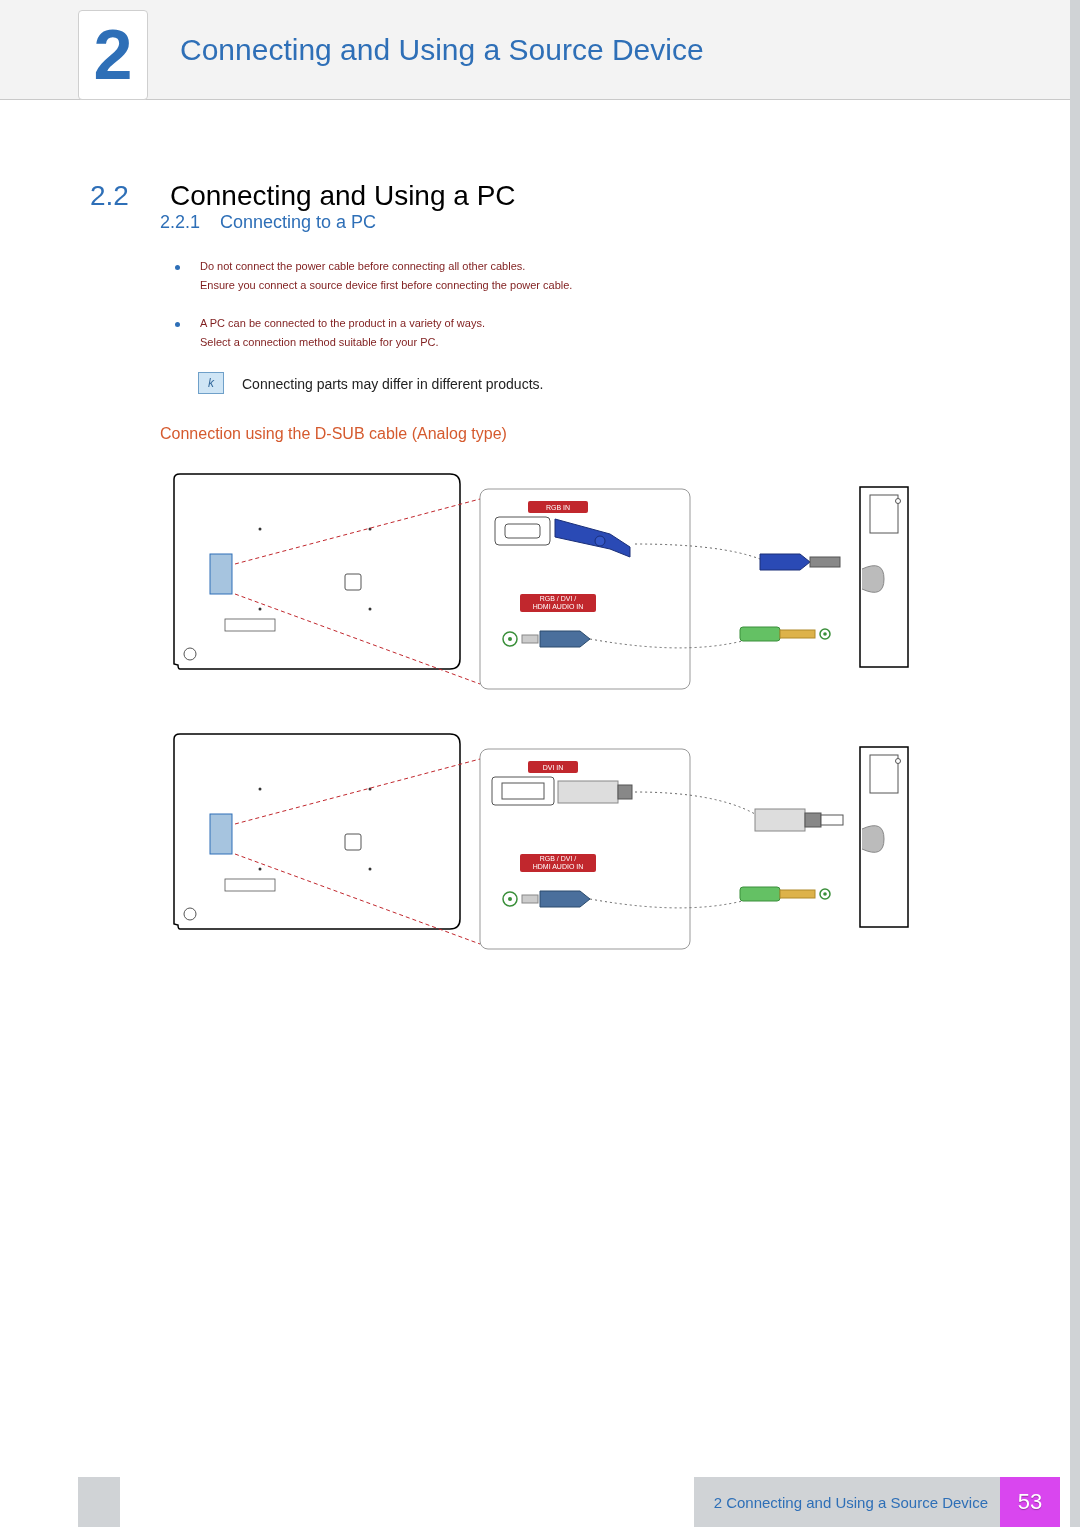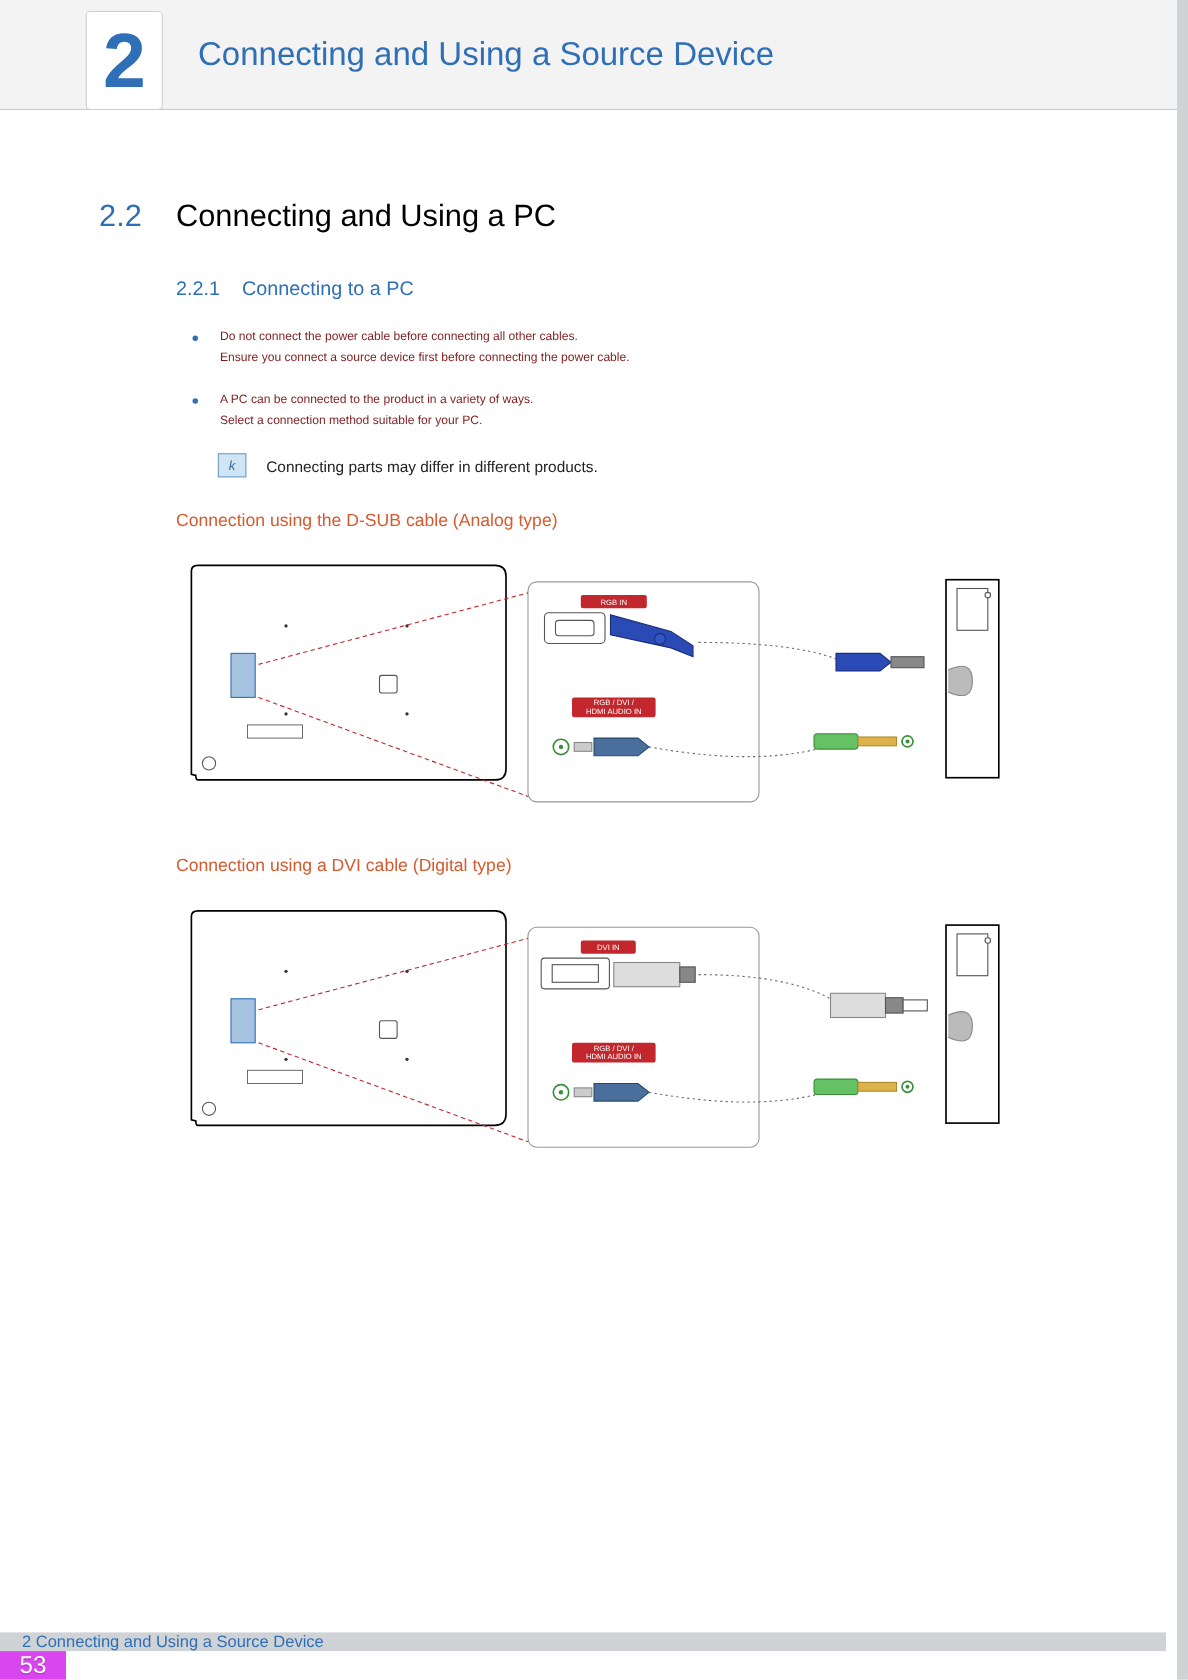--- a/index.html
+++ b/index.html
@@ -50,21 +50,21 @@
     font-size: 30px;
     color: #2e6fb7;
     font-weight: 400;
   }
   .content {
     padding: 80px 90px 0 90px;
   }
   .section-row {
     display: flex;
     align-items: baseline;
-    margin-bottom: 40px;
+    gap: 10px;
   }
   .section-num {
     font-size: 28px;
     color: #2e6fb7;
     width: 70px;
     flex-shrink: 0;
   }
   .section-title {
     font-size: 28px;
     color: #000000;
@@ -150,21 +150,20 @@
   }
   .diagram svg { display: block; }
   .footer {
     position: absolute;
     bottom: 0;
     left: 0;
     right: 10px;
     height: 50px;
     display: flex;
     align-items: stretch;
-    flex-direction: column;
   }
   .footer-gap { flex: 1; }
   .footer-band {
     background: #d0d3d6;
     display: flex;
     align-items: center;
     padding: 0 12px 0 20px;
   }
   .footer-band-left {
     width: 42px;
@@ -297,21 +296,20 @@
 
         <g>
           <rect x="700" y="28" width="48" height="180" fill="#fff" stroke="#000" stroke-width="1.5"></rect>
           <rect x="710" y="36" width="28" height="38" fill="#fff" stroke="#555"></rect>
           <circle cx="738" cy="42" r="2.5" fill="#fff" stroke="#555"></circle>
           <path d="M702 110 Q724 100 724 120 Q724 140 702 130" fill="#bbb" stroke="#888"></path>
         </g>
       </svg>
     </div>
 
-    <div class="heading-red">Connection using a DVI cable (Digital type)</div>
     <div class="diagram">
       <svg width="760" height="250" viewBox="0 0 760 250">
         <g>
           <path d="M20 15 L290 15 Q300 15 300 25 L300 200 Q300 210 290 210 L20 210 Q18 210 18 206 L14 205 L14 20 Q14 15 20 15 Z" fill="#fff" stroke="#000" stroke-width="1.5"></path>
           <circle cx="100" cy="70" r="1.5" fill="#333"></circle>
             <circle cx="210" cy="70" r="1.5" fill="#333"></circle>
           <circle cx="100" cy="150" r="1.5" fill="#333"></circle>
             <circle cx="210" cy="150" r="1.5" fill="#333"></circle>
           <rect x="50" y="95" width="22" height="40" fill="#a6c4df" stroke="#2e6fb7"></rect>
           <rect x="65" y="160" width="50" height="12" fill="#fff" stroke="#555" stroke-width="0.8"></rect>

